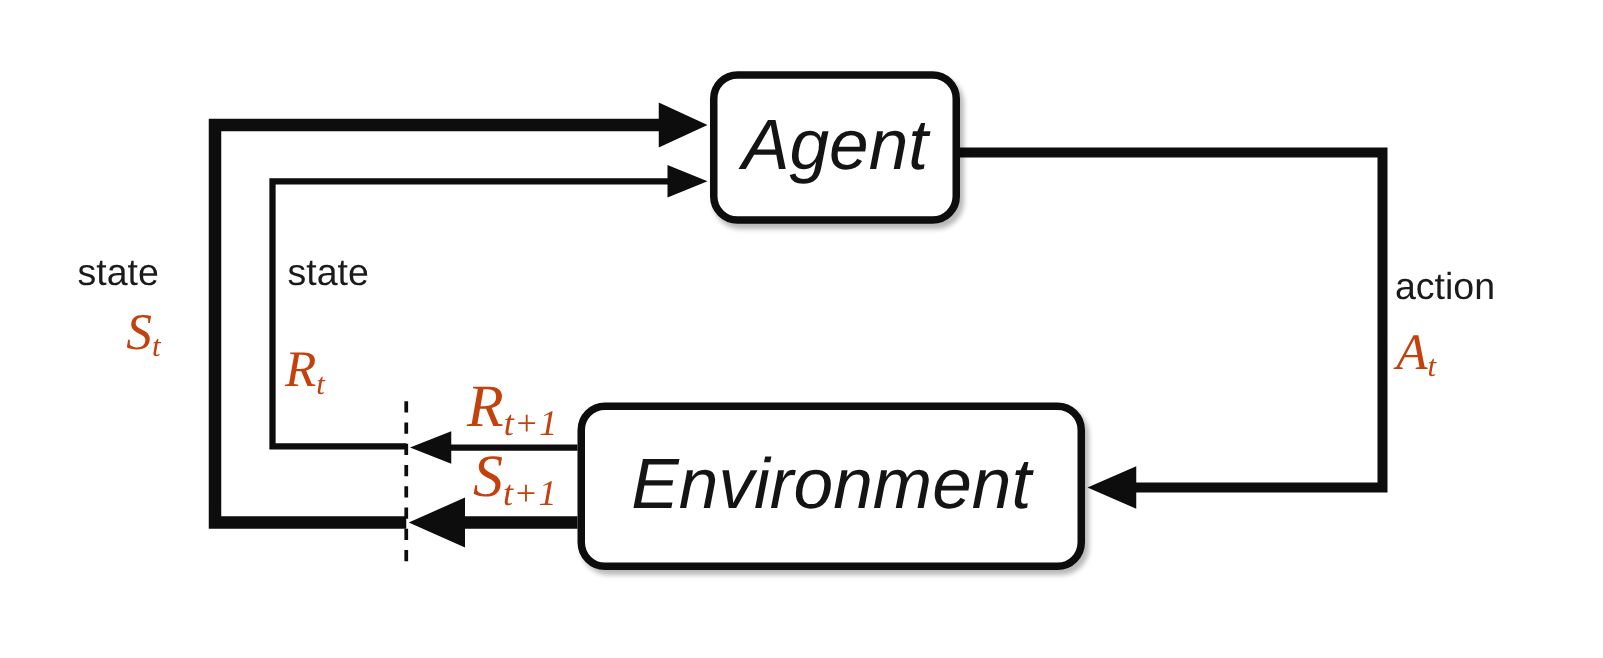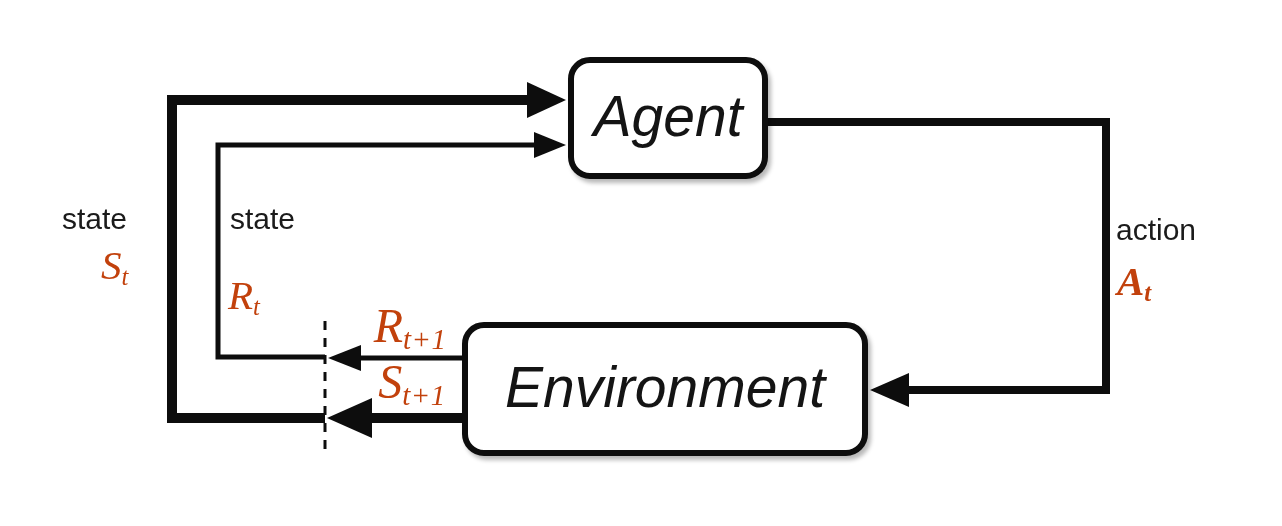--- a/index.html
+++ b/index.html
@@ -74,21 +74,21 @@
     vertical-align: -0.25em;
     letter-spacing: 0.5px;
   }
   .math.small { font-size: 48px; line-height: 40px; }
 
   #state-word   { left: 62px;  top: 203px; width: 96px;  text-align: left; }
   #state-sym    { left: 80px;  top: 244px; width: 70px;  text-align: center; }
   #reward-word  { left: 230px; top: 203px; }
   #reward-sym   { left: 228px; top: 247px; margin-top: 27px; }
   #action-word  { left: 1116px; top: 214px; }
-  #action-sym   { left: 1117px; top: 260px; font-weight: bold; }
+  #action-sym   { left: 1117px; top: 260px; }
   #next-reward-sym { left: 358px; top: 306px; width: 104px; text-align: center; }
   #next-state-sym  { left: 360px; top: 362px; width: 104px; text-align: center; }
 </style>
 </head>
 <body>
 
 <div id="stage">
 
   <svg id="wires" viewBox="0 0 1282 526" xmlns="http://www.w3.org/2000/svg">
 

